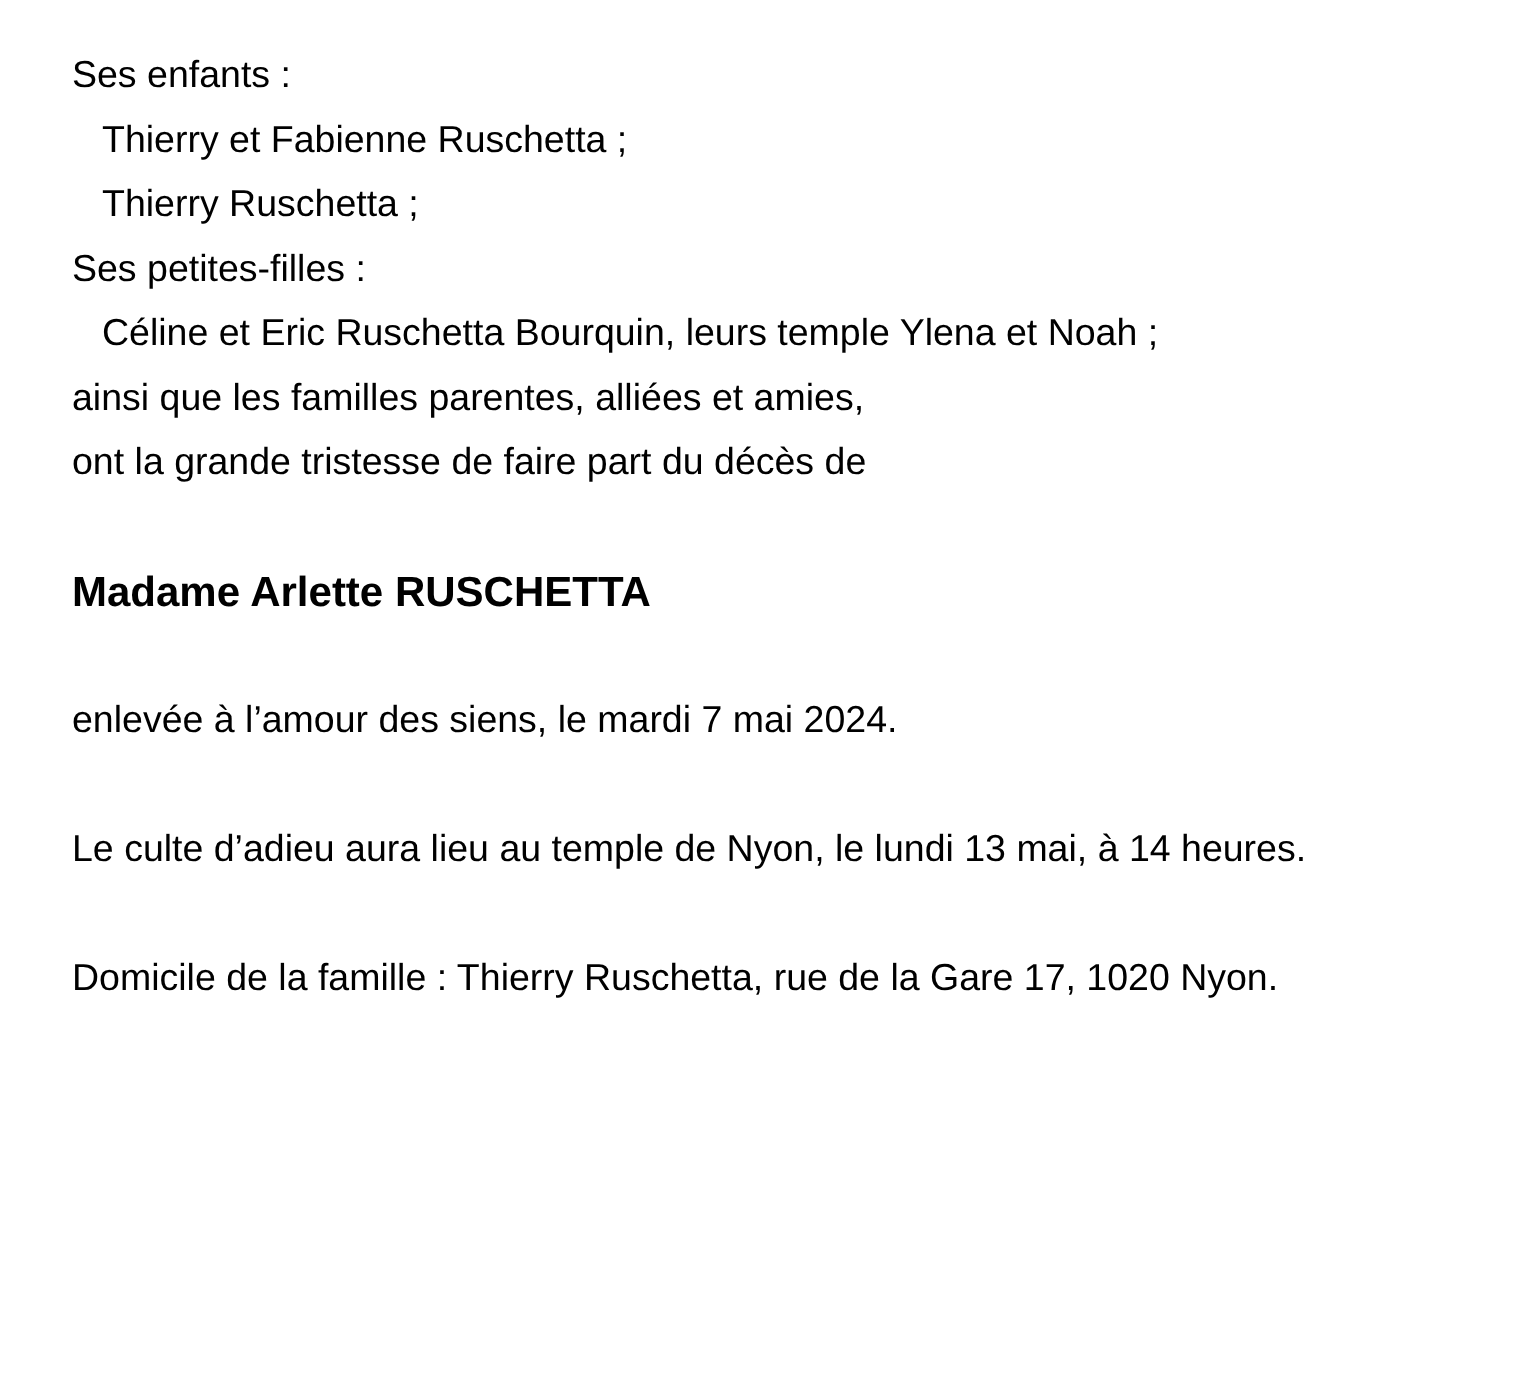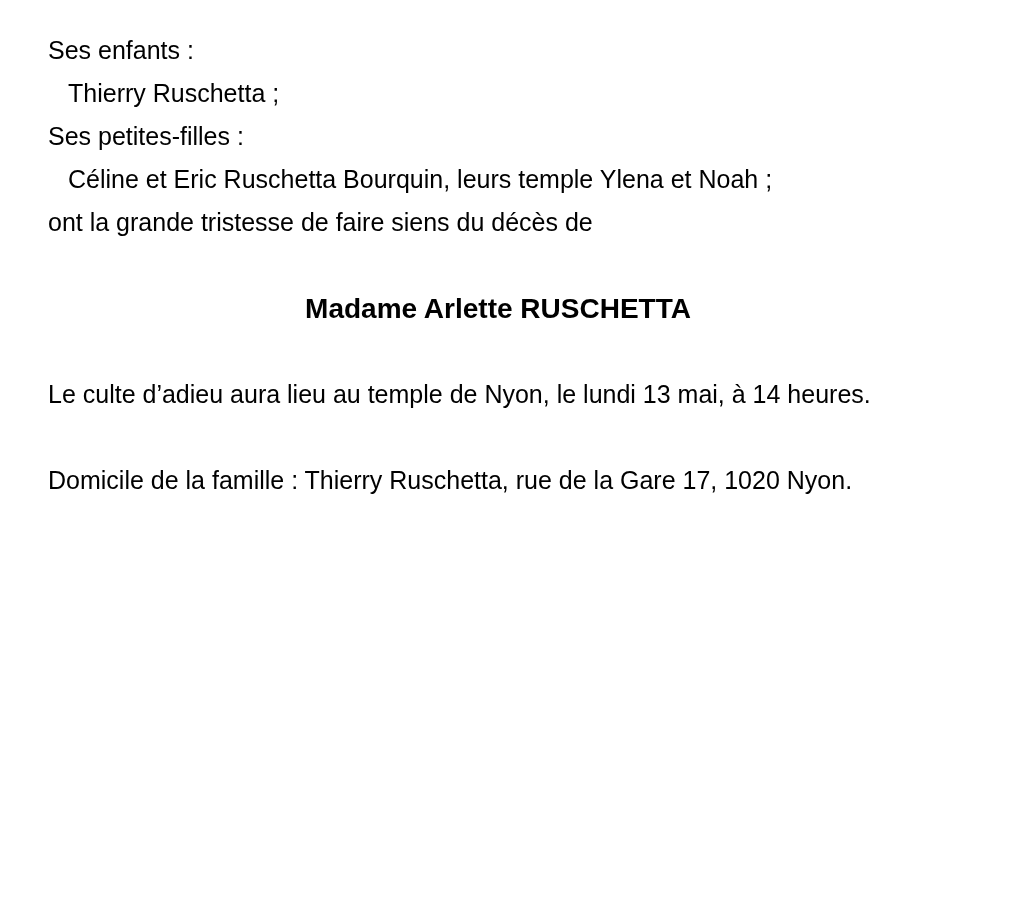--- a/index.html
+++ b/index.html
@@ -21,43 +21,46 @@
     overflow: hidden;
   }
   .intro { margin: 0; }
   .line { white-space: nowrap; }
   .line.indent { padding-left: 20px; }
   .title {
     margin: 43px 0 0 0;
     font-weight: bold;
     font-size: 28px;
     line-height: 43px;
-    text-align: center;
+    text-align: left;
   }
   .para {
     margin: 43px 0 0 0;
   }
   .para.justify {
     text-align: justify;
   }
 </style>
 </head>
 <body>
 
 <div class="page">
 
   <div class="intro">
     <div class="line">Ses enfants :</div>
+    <div class="line indent">Thierry et Fabienne Ruschetta ;</div>
     <div class="line indent">Thierry Ruschetta ;</div>
     <div class="line">Ses petites-filles :</div>
     <div class="line indent">Céline et Eric Ruschetta Bourquin, leurs temple Ylena et Noah ;</div>
-    <div class="line">ont la grande tristesse de faire siens du décès de</div>
+    <div class="line">ainsi que les familles parentes, alliées et amies,</div>
+    <div class="line">ont la grande tristesse de faire part du décès de</div>
   </div>
 
   <div class="title">Madame Arlette RUSCHETTA</div>
 
+  <p class="para">enlevée à l’amour des siens, le mardi 7 mai 2024.</p>
 
   <p class="para">Le culte d’adieu aura lieu au temple de Nyon, le lundi 13 mai, à 14 heures.</p>
 
 
   <p class="para">Domicile de la famille : Thierry Ruschetta, rue de la Gare 17, 1020 Nyon.</p>
 
 </div>
 
 </body></html>

